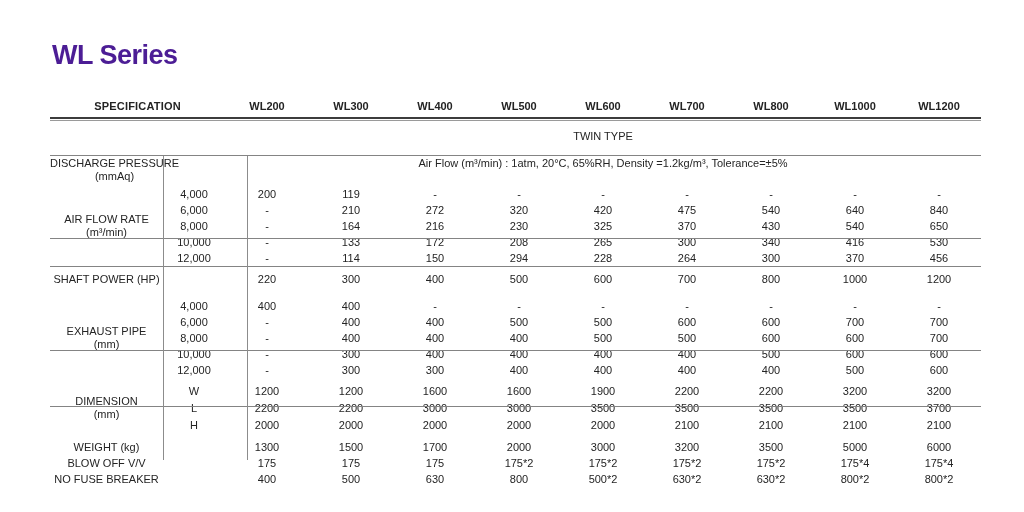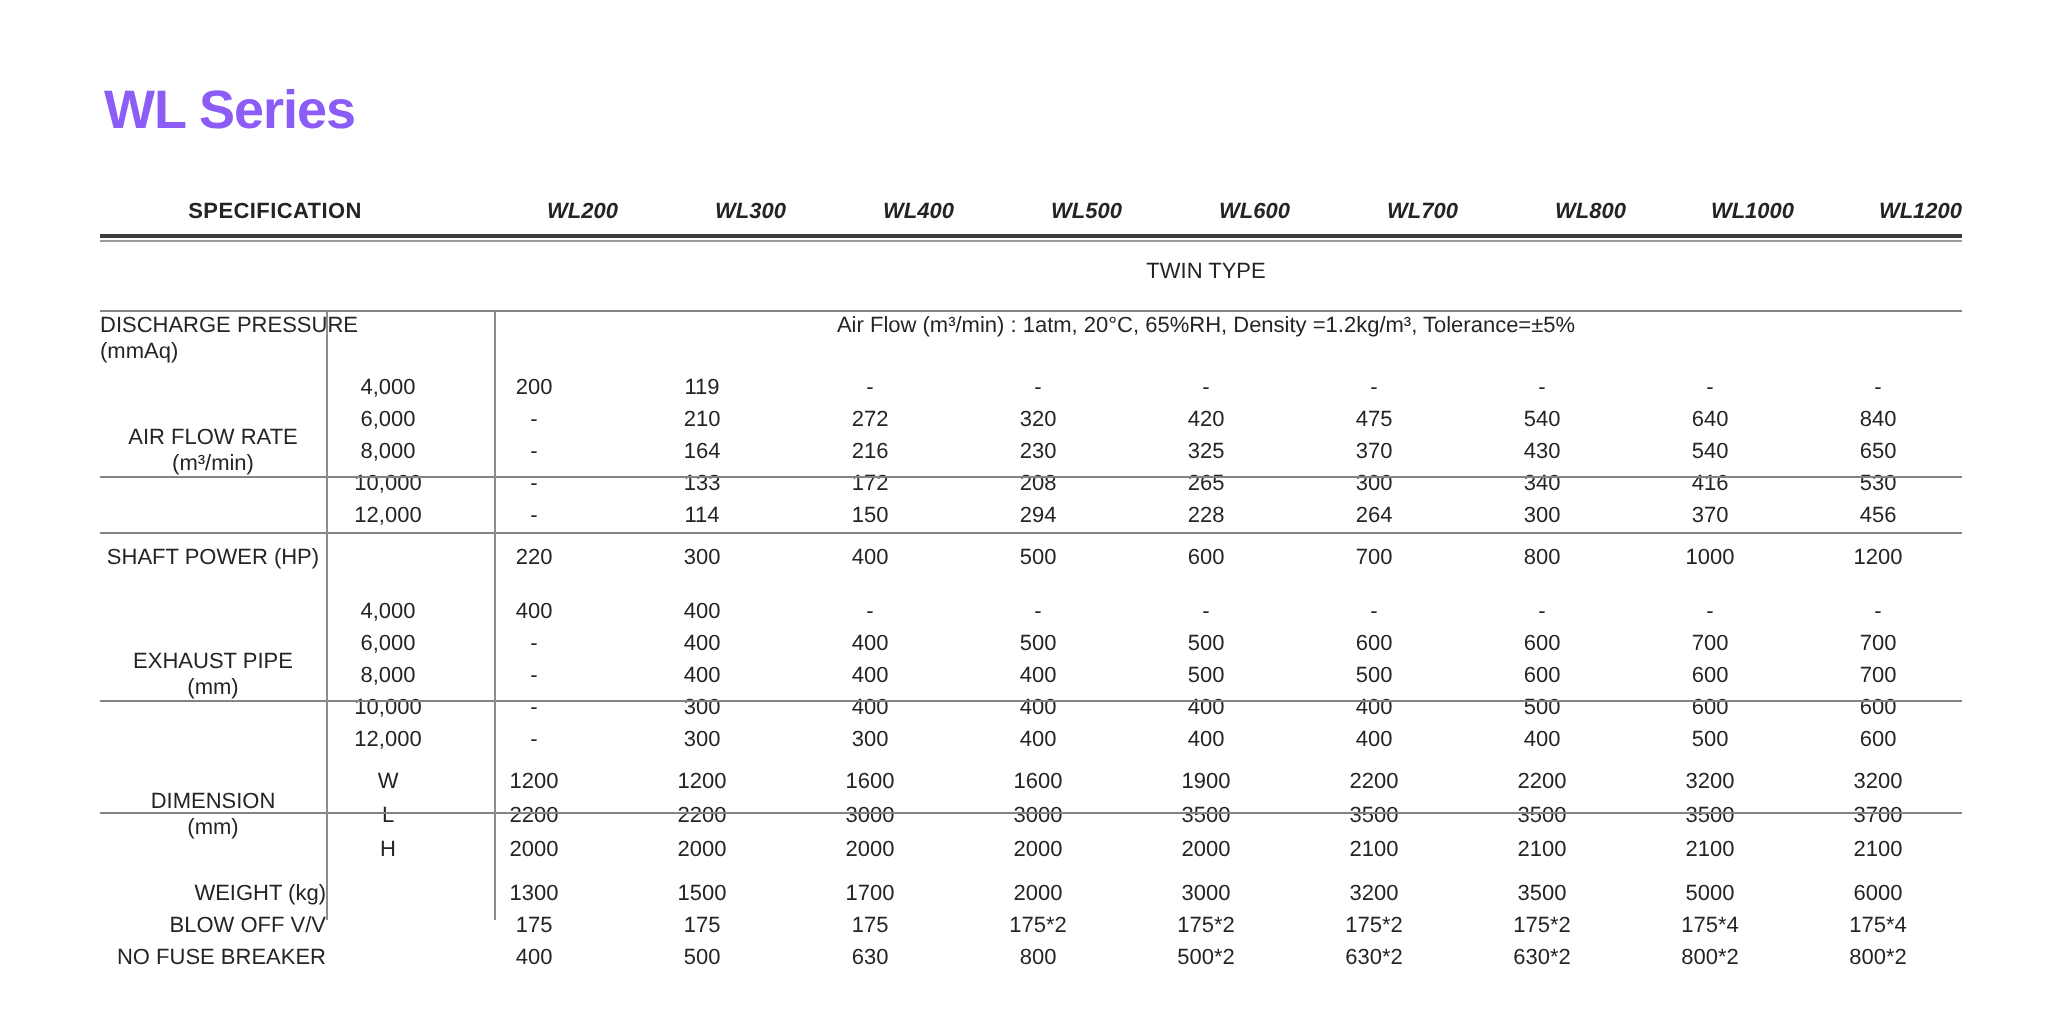--- a/index.html
+++ b/index.html
@@ -11,21 +11,21 @@
     font-family: "Liberation Sans", sans-serif;
     color: #222;
     overflow: hidden;
   }
   .title {
     position: absolute;
     left: 52px;
     top: 40px;
     font-size: 27px;
     font-weight: bold;
-    color: #8b5cf6;
+    color: #4c1d95;
     letter-spacing: -0.5px;
     line-height: 30px;
   }
   table.spec {
     position: absolute;
     left: 50px;
     top: 96px;
     width: 931px;
     border-collapse: collapse;
     table-layout: fixed;
@@ -45,36 +45,35 @@
     text-align: center;
     font-size: 15px;
     font-weight: bold;
     letter-spacing: 0.2px;
     vertical-align: bottom;
     padding-bottom: 3px;
     padding-left: 2px;
     color: #1c1c1c;
   }
   th.model-th {
-    text-align: right;
+    text-align: center;
     font-size: 12.5px;
     font-weight: bold;
     vertical-align: bottom;
     padding-bottom: 4px;
     color: #1c1c1c;
-    font-style: italic;
   }
   tr.pressure-row { height: 38px; }
   td.pressure-left { vertical-align: middle; padding-left: 2px; }
-  td.pressure-left .blk { display: inline-block; line-height: 13px; margin-top: 40px; }
+  td.pressure-left .blk { display: inline-block; text-align: center; line-height: 13px; margin-top: 40px; }
   td.pressure-right { text-align: center; vertical-align: middle; }
   .twin { font-weight: normal; font-size: 11px; line-height: 12px; }
   .cond { font-size: 11px; line-height: 13px; margin-top: 15px; }
   td.side-label { text-align: center; padding-left: 2px; line-height: 13.5px; }
-  td.row-label  { text-align: right; padding-left: 2px; }
+  td.row-label  { text-align: center; padding-left: 2px; }
   td.sub { text-align: center; }
   td.val { text-align: center; }
   tr.pad td { padding: 0; line-height: 0; font-size: 0; }
   tbody.s0 tr.data { height: 15.8px; }
   tbody.s0 tr.pad td { height: 4px; }
   tbody.s1 tr.data { height: 28px; }
   tbody.s2 tr.data { height: 15.8px; }
   tbody.s2 tr.pad td { height: 5px; }
   tbody.s3 tr.data { height: 17px; }
   tbody.s3 tr.pad td { height: 5px; }

